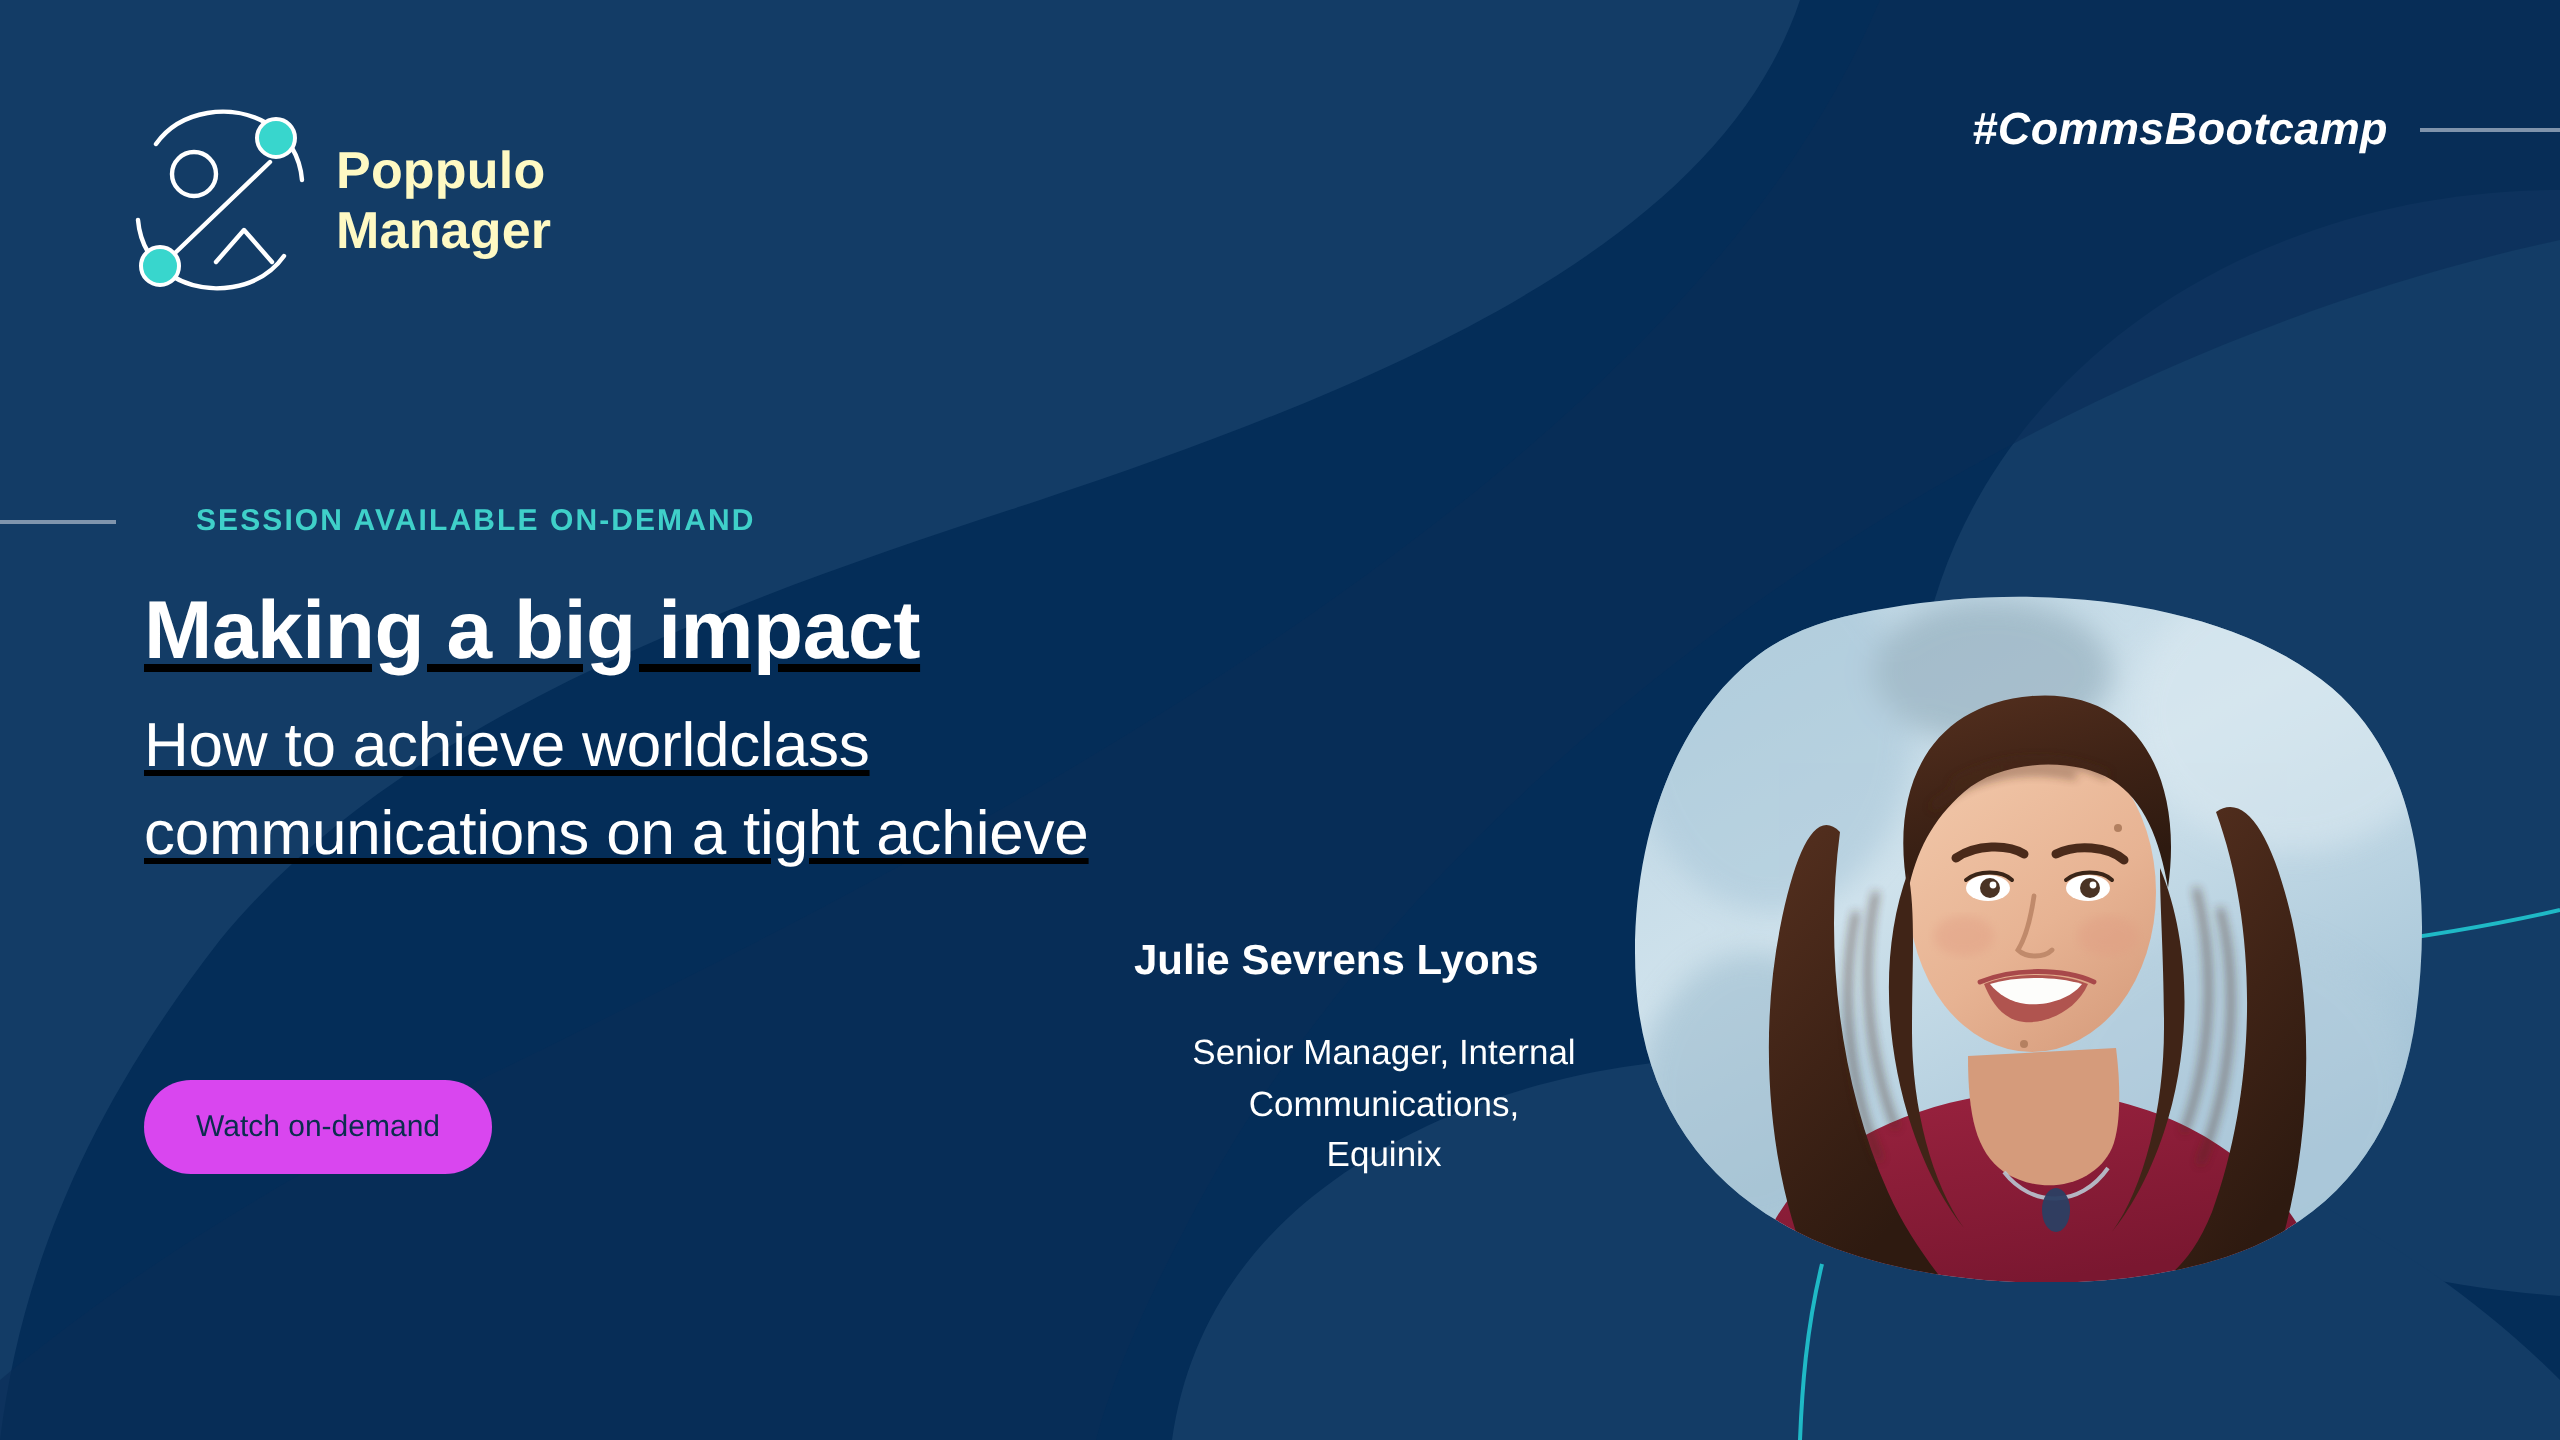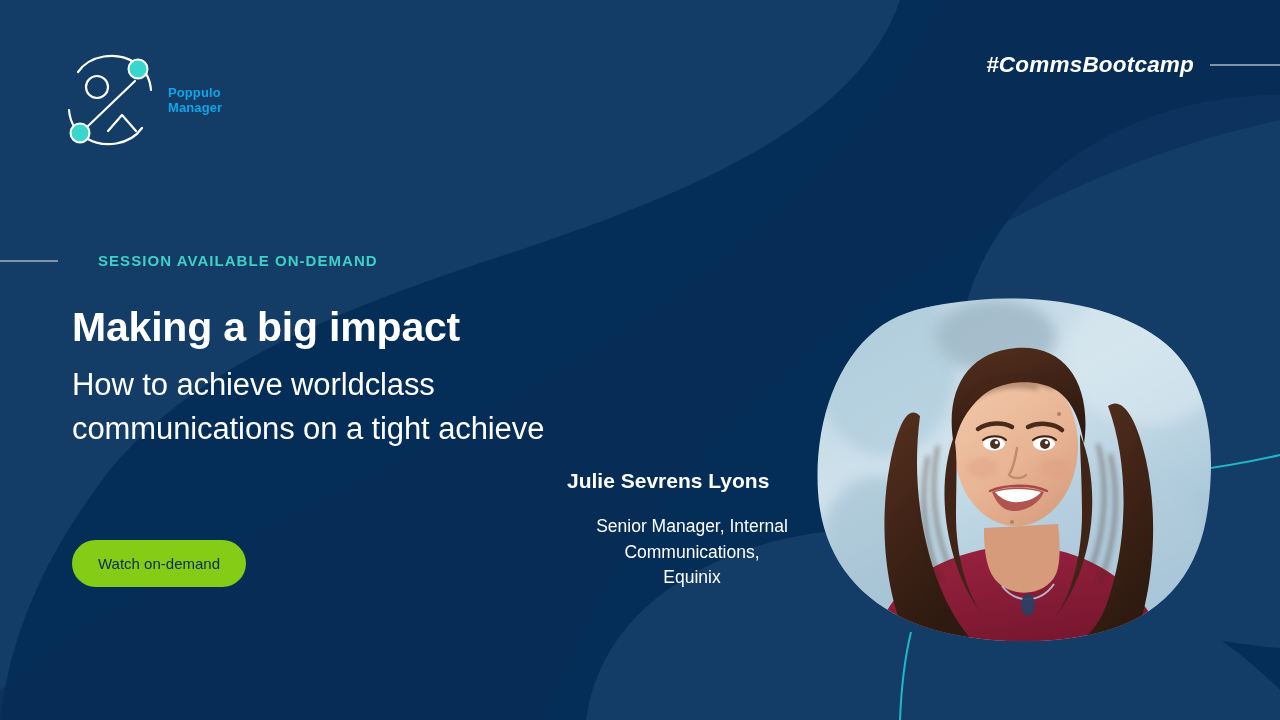--- a/index.html
+++ b/index.html
@@ -14,21 +14,21 @@
   
   .bg-svg { position:absolute; inset:0; width:1280px; height:720px; }
 
   
   .logo-block {
     position:absolute; left:64px; top:45px;
     display:flex; align-items:center; gap:8px;
   }
   .logo-mark { width:96px; height:110px; flex:0 0 auto; }
   .logo-words {
-    color:#0ea5e9; font-weight:bold; font-size:13px;
+    color:#fef9c3; font-weight:bold; font-size:26px;
     line-height:1.16; letter-spacing:.1px;
   }
 
   
   .hashtag-wrap {
     position:absolute; right:0; top:52px;
     display:flex; align-items:center; gap:0;
   }
   .hashtag {
     color:#ffffff; font-style:italic; font-weight:bold;
@@ -43,36 +43,36 @@
     position:absolute; left:0; top:252px;
     display:flex; align-items:center;gap:24px;
   }
   .eyebrow-rule { width:58px; height:2px; background:#8095ad; }
   .eyebrow {
     color:#3fd0c9; font-weight:bold; font-size:15px;
     letter-spacing:1.05px; margin-left:16px; white-space:nowrap;
   }
 
   
-  .copy { position:absolute; left:72px; top:305px; width:520px; }
+  .copy { position:absolute; left:72px; top:293px; width:520px;text-decoration:underline; }
   .headline {
     color:#ffffff; font-weight:bold; font-size:41px;
     line-height:1.12; letter-spacing:-.2px; margin-bottom:12px;
   }
   .subhead {
     color:#ffffff; font-weight:400; font-size:31px;
     line-height:1.42; letter-spacing:-.1px;
   }
 
   
   .cta {
     position:absolute; left:72px; top:540px;
     display:inline-flex; align-items:center; justify-content:center;
     height:47px; padding:0 26px;
-    background:#84cc16; color:#0b2d4e;
+    background:#d946ef; color:#0b2d4e;
     border:none; border-radius:24px;
     font-family:"Liberation Sans", sans-serif;
     font-size:15px; font-weight:400; cursor:pointer;
     white-space:nowrap;
   }
 
   
   .speaker { position:absolute; left:567px; top:468px; width:250px; }
   .speaker-name {
     color:#ffffff; font-weight:bold; font-size:21px;

